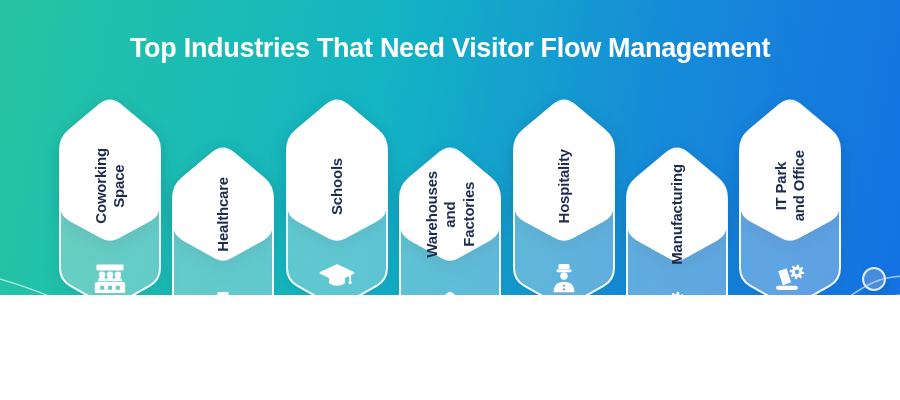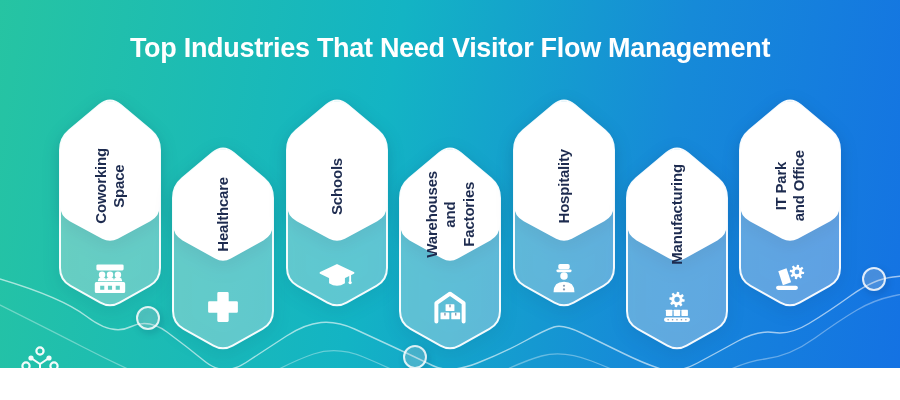--- a/index.html
+++ b/index.html
@@ -1,17 +1,17 @@
 <!DOCTYPE html>
 <html><head>
 <meta charset="utf-8">
 <style>
   html,body{margin:0;padding:0;}
   .canvas{
-    position:relative;width:900px;height:368px;overflow:hidden;
+    position:relative;width:900px;height:295px;overflow:hidden;
     background:linear-gradient(100deg,#26c4a2 0%,#13b4c4 42%,#168ad8 72%,#1472e3 100%);
     font-family:"Liberation Sans","DejaVu Sans",sans-serif;
   }
   #deco{position:absolute;left:0;top:0;pointer-events:none;}
   .page-title{
     position:absolute;top:33px;left:0;width:100%;margin:0;
     text-align:center;color:#ffffff;font-size:27px;font-weight:800;
     letter-spacing:-0.3px;
   }
   .card-shape{position:absolute;filter:drop-shadow(0 5px 8px rgba(0,40,80,0.20));}

